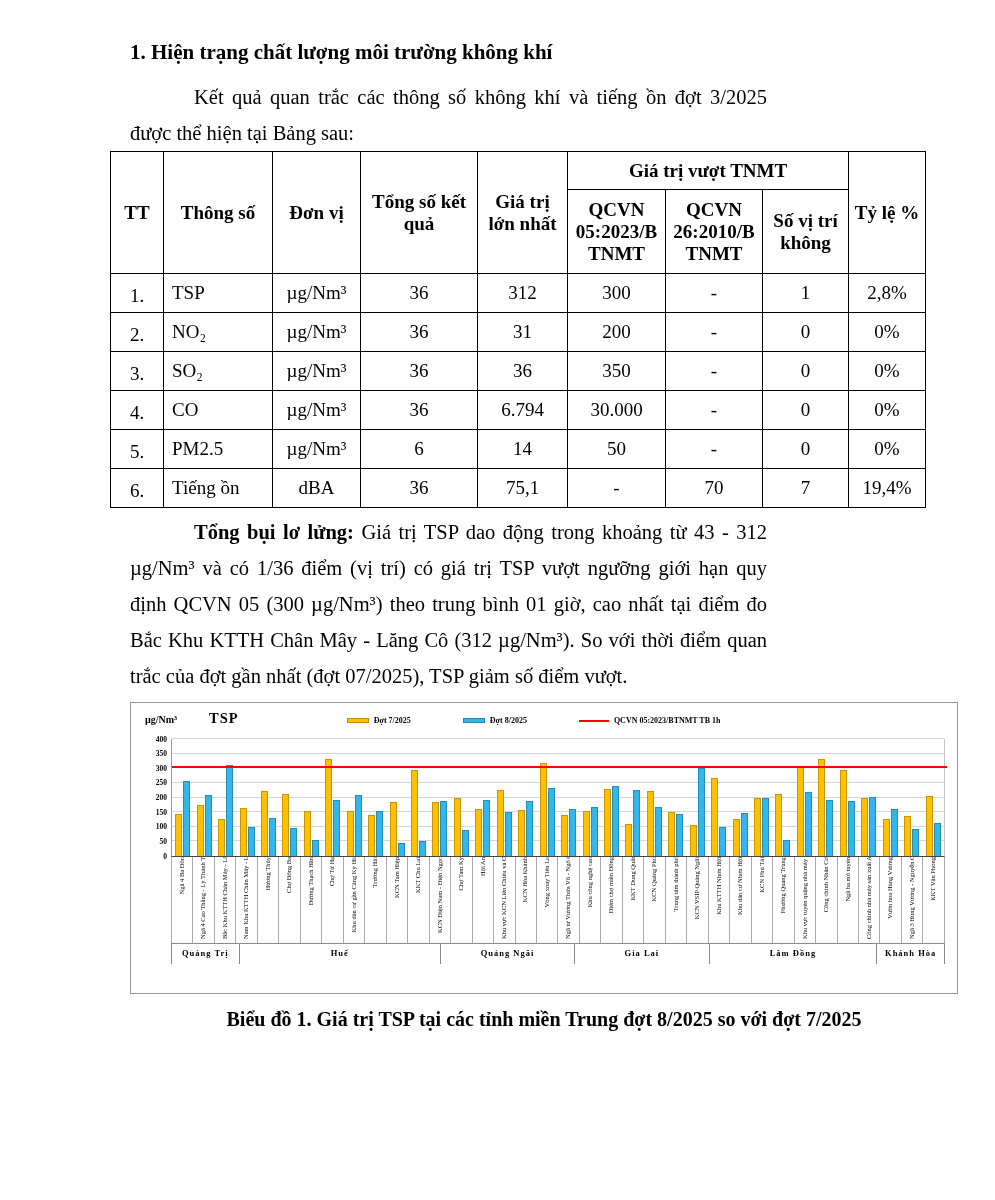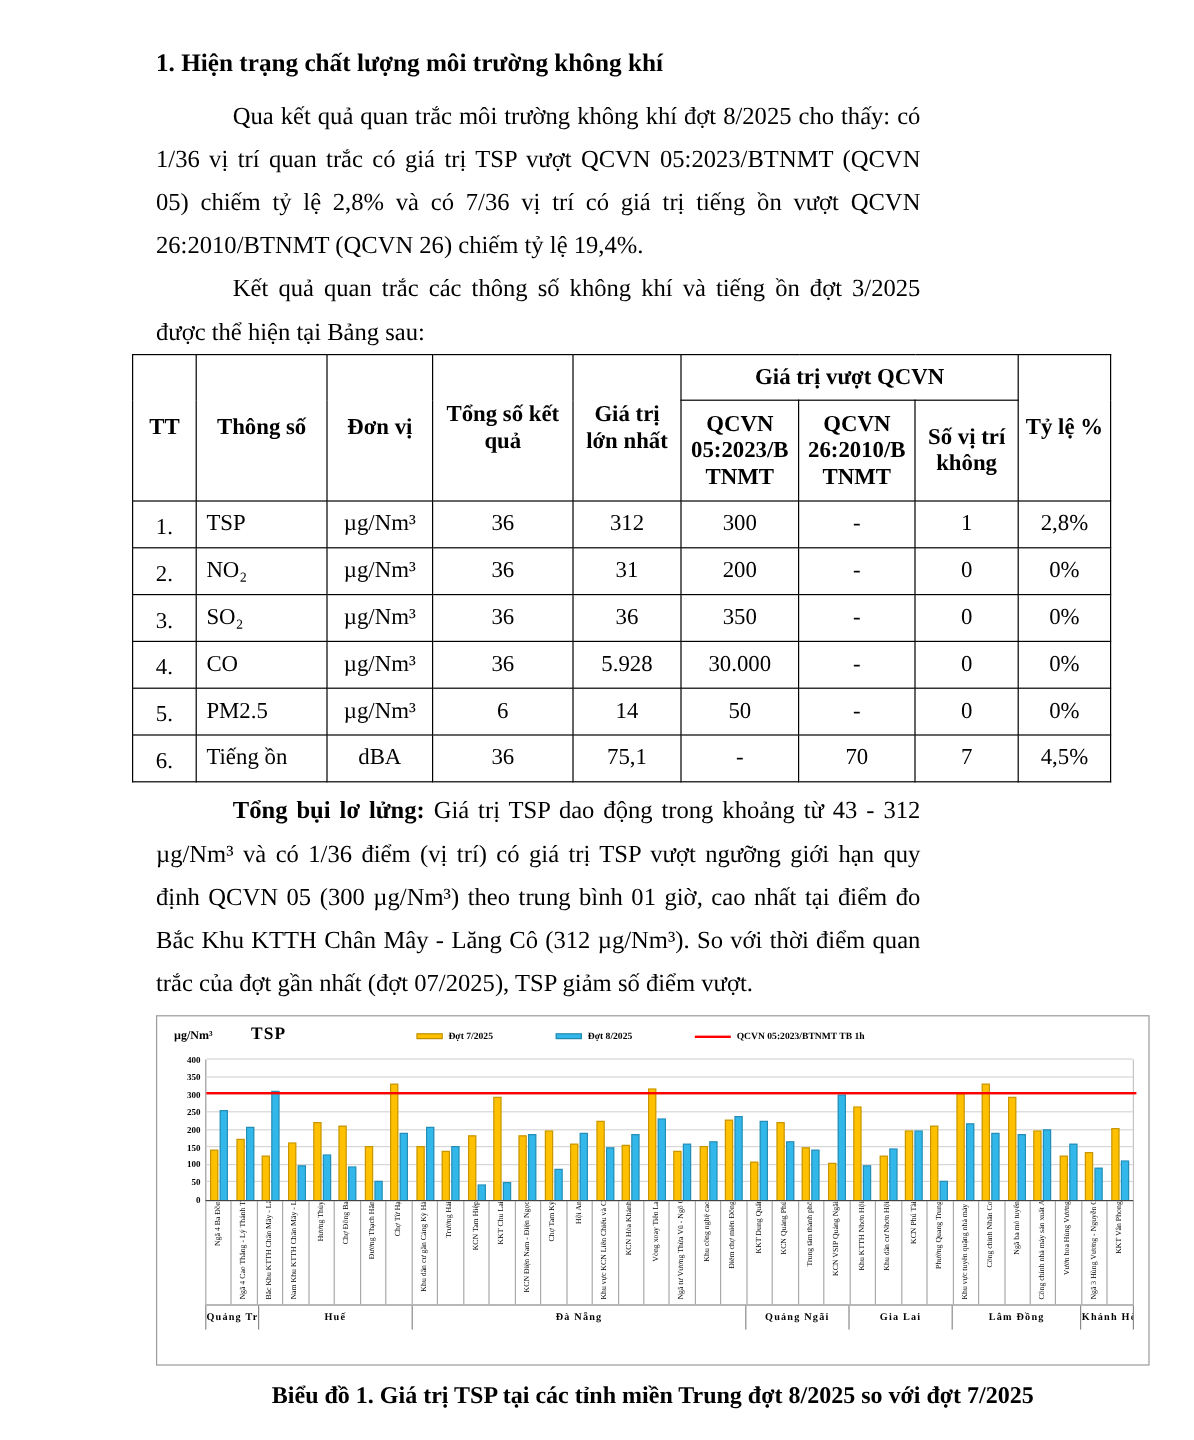--- a/index.html
+++ b/index.html
@@ -55,21 +55,20 @@
 
   .chart-caption { font-size: 20px; font-weight: bold; text-align: center; width: 828px; margin-top: 14px; }
 </style>
 </head>
 <body>
 
 <div class="page">
 
   <h1 class="heading">1. Hiện trạng chất lượng môi trường không khí</h1>
 
-  <p class="para">Qua kết quả quan trắc môi trường không khí đợt 8/2025 cho thấy: có 1/36 vị trí quan trắc có giá trị TSP vượt QCVN 05:2023/BTNMT (QCVN 05) chiếm tỷ lệ 2,8% và có 7/36 vị trí có giá trị tiếng ồn vượt QCVN 26:2010/BTNMT (QCVN 26) chiếm tỷ lệ 19,4%.</p>
   <p class="para">Kết quả quan trắc các thông số không khí và tiếng ồn đợt 3/2025 được thể hiện tại Bảng sau:</p>
 
 
   <table class="qcvn">
     <colgroup>
       <col style="width:53px">
         <col style="width:109px">
         <col style="width:88px">
         <col style="width:117px">
       <col style="width:90px">
@@ -78,21 +77,21 @@
         <col style="width:86px">
         <col style="width:77px">
     </colgroup>
     <thead>
       <tr class="h1">
         <th rowspan="2">TT</th>
         <th rowspan="2">Thông số</th>
         <th rowspan="2">Đơn vị</th>
         <th rowspan="2">Tổng số kết quả</th>
         <th rowspan="2">Giá trị lớn nhất</th>
-        <th colspan="3">Giá trị vượt QCVN</th>
+        <th colspan="3">Giá trị vượt TNMT</th>
         <th rowspan="2">Tỷ lệ %</th>
       </tr>
       <tr class="h2">
         <th>QCVN 05:2023/B TNMT</th>
         <th>QCVN 26:2010/B TNMT</th>
         <th>Số vị trí không</th>
       </tr>
     </thead>
     <tbody>
         <tr>
@@ -126,21 +125,21 @@
           <td>350</td>
           <td>-</td>
           <td>0</td>
           <td>0%</td>
         </tr>
         <tr>
           <td class="tt">4.</td>
           <td class="param">CO</td>
           <td>µg/Nm³</td>
           <td>36</td>
-          <td>5.928</td>
+          <td>6.794</td>
           <td>30.000</td>
           <td>-</td>
           <td>0</td>
           <td>0%</td>
         </tr>
         <tr>
           <td class="tt">5.</td>
           <td class="param">PM2.5</td>
           <td>µg/Nm³</td>
           <td>6</td>
@@ -152,21 +151,21 @@
         </tr>
         <tr>
           <td class="tt">6.</td>
           <td class="param">Tiếng ồn</td>
           <td>dBA</td>
           <td>36</td>
           <td>75,1</td>
           <td>-</td>
           <td>70</td>
           <td>7</td>
-          <td>4,5%</td>
+          <td>19,4%</td>
         </tr>
       </tbody>
   </table>
 
   <p class="para para3"><span class="bold">Tổng bụi lơ lửng:</span><span> Giá trị TSP dao động trong khoảng từ 43 - 312 µg/Nm³ và có 1/36 điểm (vị trí) có giá trị TSP vượt ngưỡng giới hạn quy định QCVN 05 (300 µg/Nm³) theo trung bình 01 giờ, cao nhất tại điểm đo Bắc Khu KTTH Chân Mây - Lăng Cô (312 µg/Nm³). So với thời điểm quan trắc của đợt gần nhất (đợt 07/2025), TSP giảm số điểm vượt.</span></p>
 
   <div class="chart">
     <div class="chart-header">
       <span class="chart-ylabel">µg/Nm³</span>
       <span class="chart-title">TSP</span>
@@ -457,21 +456,20 @@
         <div class="xcell">
           <span>Ngã 3 Hùng Vương - Nguyễn Chí Thanh</span>
         </div>
         <div class="xcell">
           <span>KKT Vân Phong</span>
         </div>
       </div>
     <div class="provinces">
         <div class="prov" style="flex-grow: 2;">Quảng Trị</div>
         <div class="prov" style="flex-grow: 6;">Huế</div>
-        <div class="prov" style="flex-grow: 13;">Đà Nẵng</div>
         <div class="prov" style="flex-grow: 4;">Quảng Ngãi</div>
         <div class="prov" style="flex-grow: 4;">Gia Lai</div>
         <div class="prov" style="flex-grow: 5; font-family: Liberation Serif, serif;">Lâm Đồng</div>
         <div class="prov" style="flex-grow: 2;">Khánh Hòa</div>
       </div>
   </div>
 
   <div class="chart-caption">Biểu đồ 1. Giá trị TSP tại các tỉnh miền Trung đợt 8/2025 so với đợt 7/2025</div>
 
 </div>

